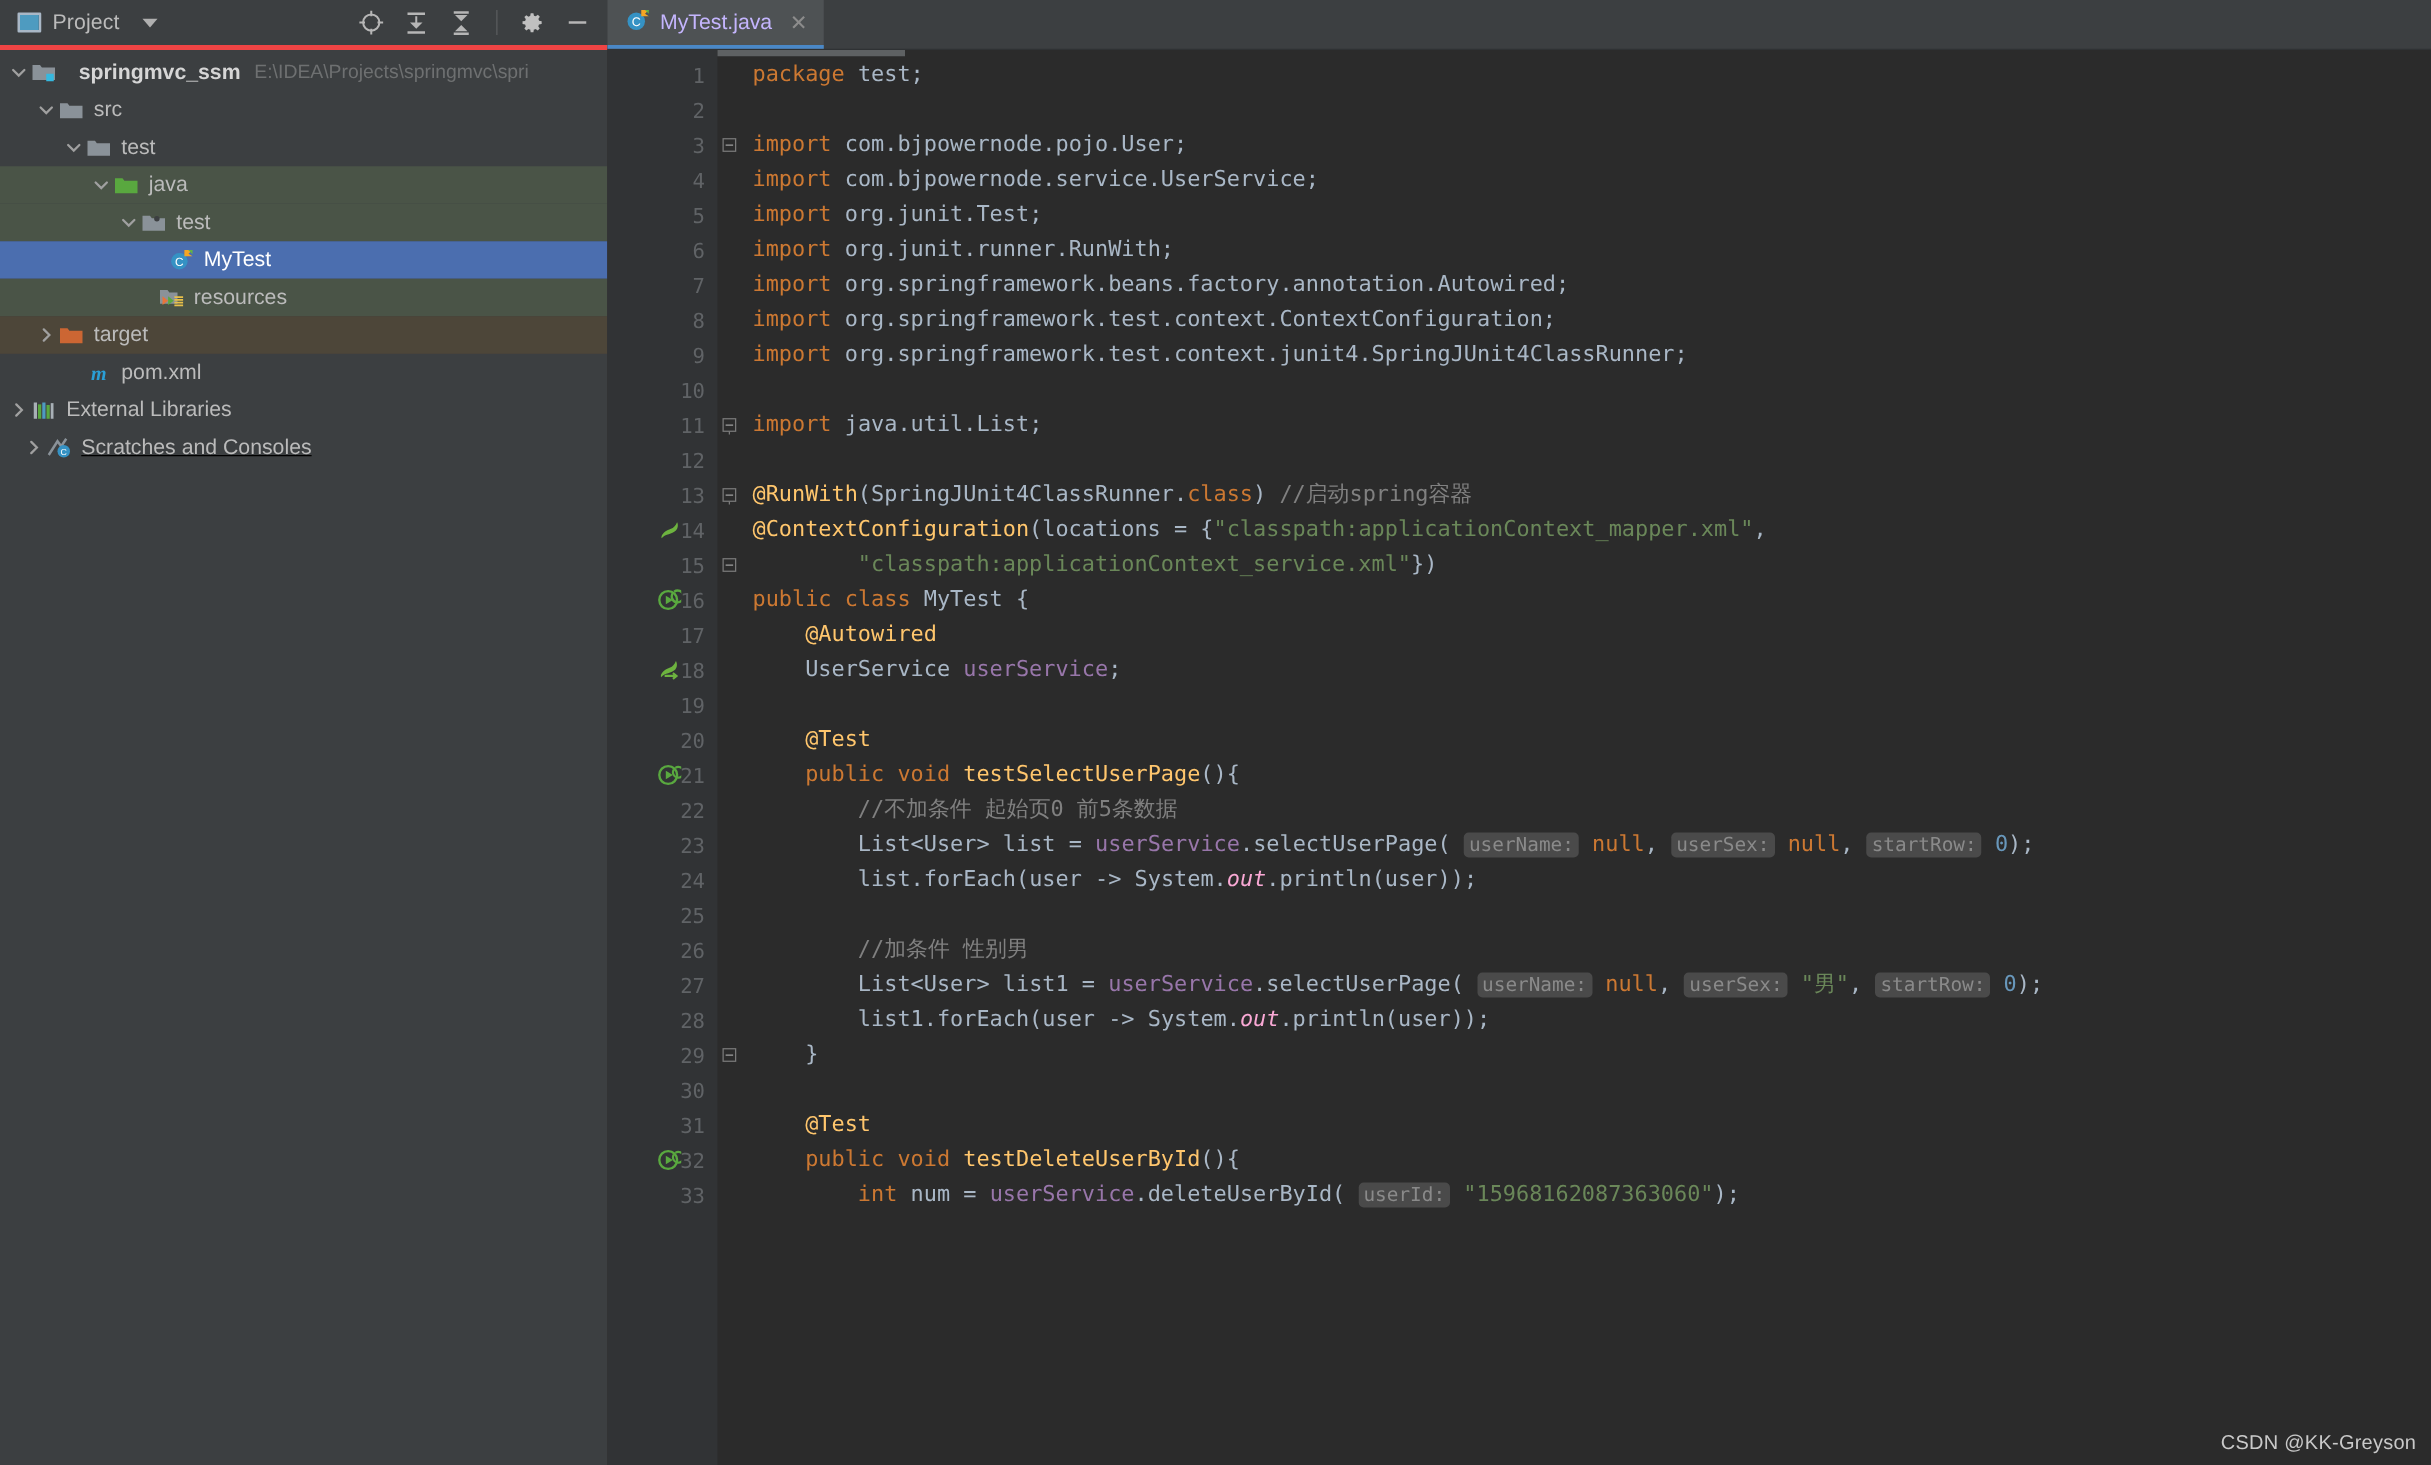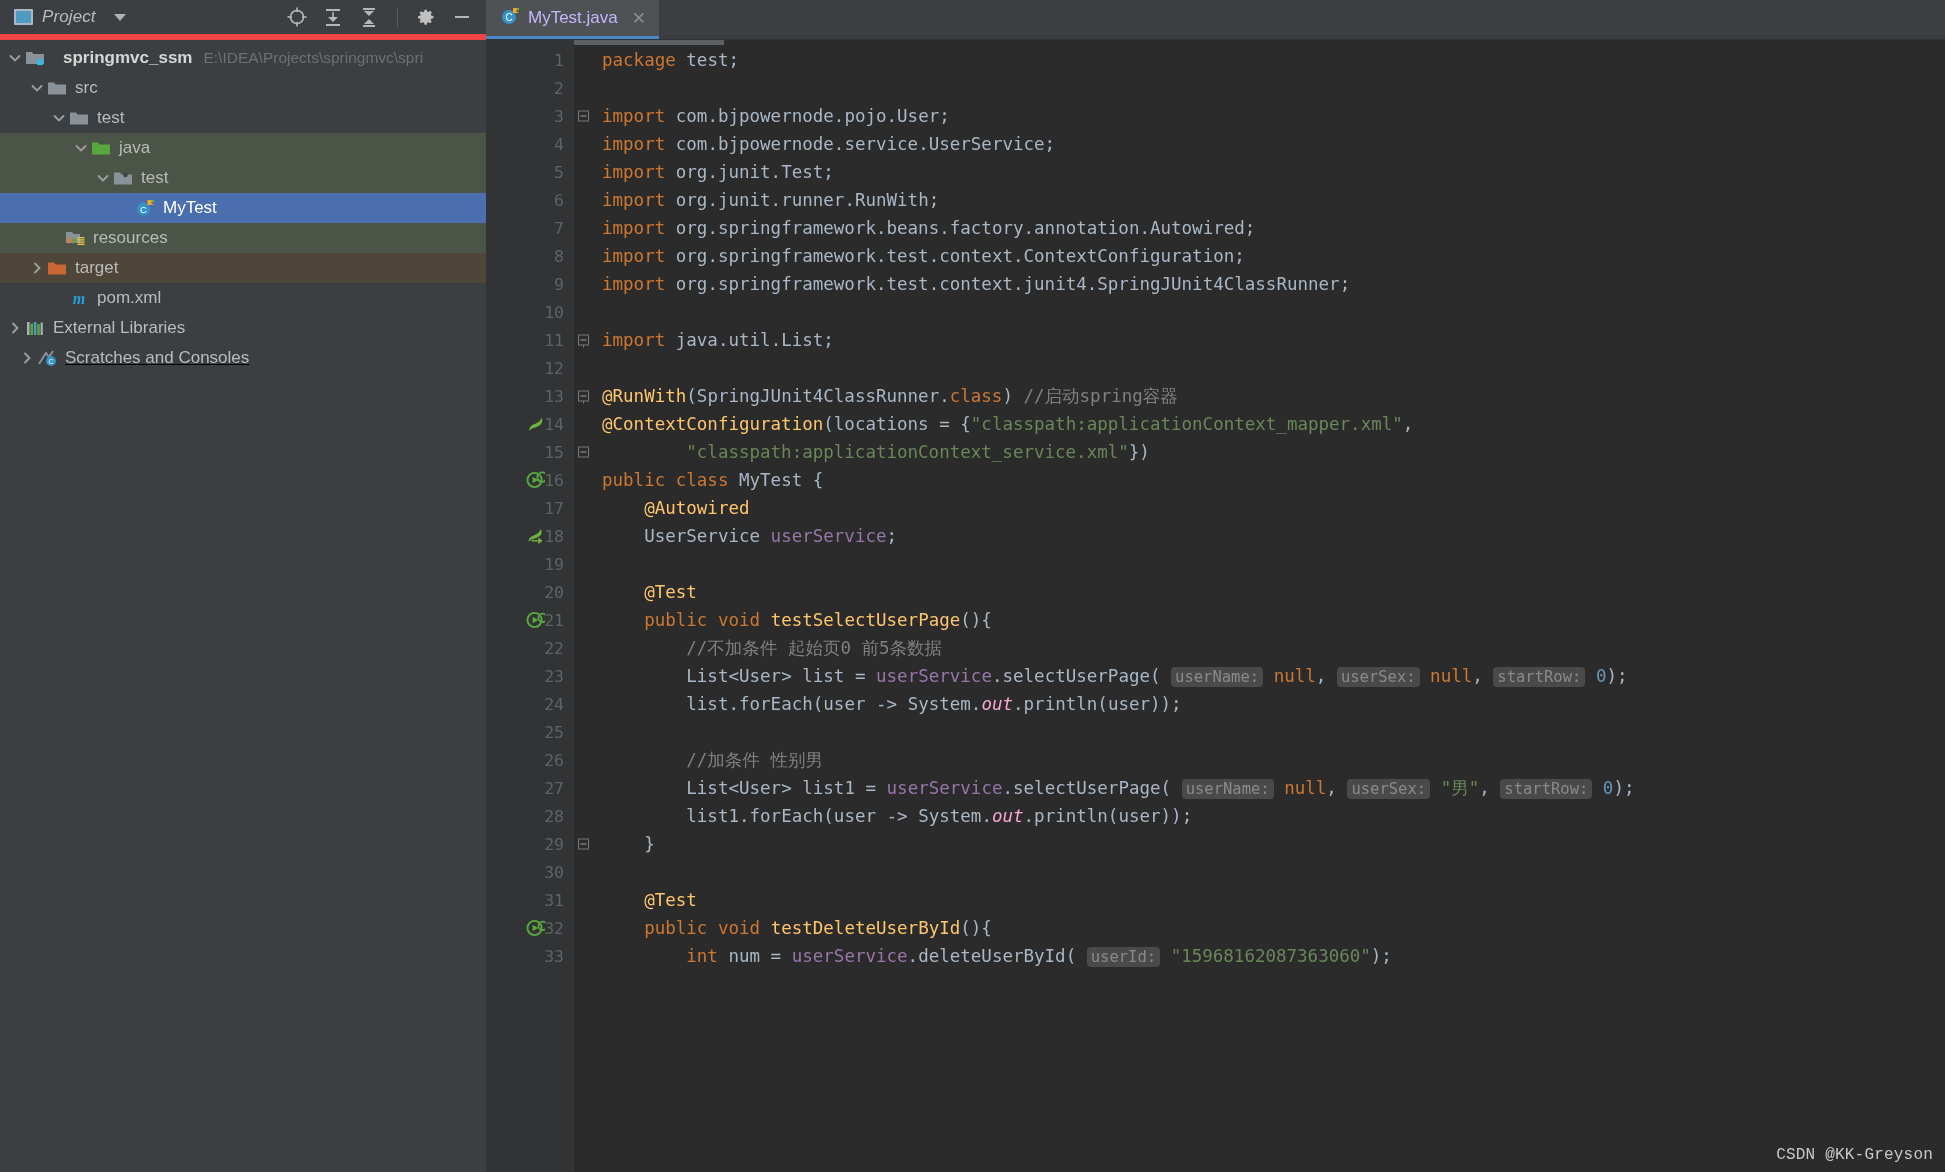--- a/index.html
+++ b/index.html
@@ -13,22 +13,21 @@
 
   
   .topbar { display: flex; height: 40px; flex: 0 0 40px; background: #3c3f41; }
 
   
   .proj-header {
     width: 486px; flex: 0 0 486px;
     display: flex; align-items: center;
     background: #3c3f41;
     padding: 0 8px 0 14px;
-    border-bottom: 6px solid #ef4444;
-    font-style: italic;
+    border-bottom: 4px solid #ef4444;
   }
   .proj-title-wrap { display: flex; align-items: center; gap: 9px; }
   .proj-win-icon {
     width: 19px; height: 16px; border: 2px solid #a9b7c6; border-radius: 1px;
     background: #4a90a4; display: block;
   }
   .proj-win-icon i { display:block; width:100%; height:100%; background:#4e9bc0; }
   .proj-title { color: #bbbbbb; font-size: 17px; letter-spacing: .1px; }
   .caret-down {
     width: 0; height: 0; margin-left: 9px;
@@ -117,21 +116,21 @@
   .stat { color: #f9a8d4; font-style: italic; }  
   .mth  { color: #ffc66d; }          
   .num  { color: #6897bb; }     
   .hint {
     background: #4a4a4a; color: #8a8a8a; border-radius: 4px;
     padding: 1px 4px; font-size: 15.5px;
   }
 
   .watermark {
     position: absolute; right: 12px; bottom: 8px;
-    color: #c9c9c9; font-size: 16px; font-family: Liberation Mono, monospace;
+    color: #c9c9c9; font-size: 16px; font-family: Liberation Sans, sans-serif;
     letter-spacing: .2px; pointer-events: none; text-align: center;
   }
   .top-scroll {
     position: absolute; left: 88px; top: 0; height: 5px; width: 150px; background: #5e6163;
   }
 </style>
 </head>
 <body>
 
 <div id="app">
@@ -279,21 +278,21 @@
           <span class="ic">
             <svg width="20" height="20" viewBox="0 0 20 20">
               <circle cx="8.5" cy="11" r="6.6" fill="#3592c4"></circle>
               <text x="8.5" y="14.6" font-size="9.5" fill="#ffffff" text-anchor="middle" font-family="Liberation Sans, sans-serif">C</text>
               <path d="M12.5 2 L19 2 L15.8 5 L19 7 L12.5 7 Z" fill="#f5a623"></path>
               <path d="M15.6 2 L19 2 L19 5.4 Z" fill="#62b543"></path>
             </svg>
           </span>
           <span class="lbl">MyTest</span>
         </div>
-        <div class="row test-scope" style="padding-left: 46px;">
+        <div class="row test-scope" style="padding-left: 108px;">
           <span class="arrow none"></span>
           <span class="ic">
             <svg width="20" height="20" viewBox="0 0 20 20">
               <path d="M1 4 h6 l1.5 2 H15 v9 H1 Z" fill="#8a9299"></path>
               <path d="M3 9 L7.5 12.5 L3 16 Z" fill="#e8743b"></path>
               <path d="M7.5 9 L12 12.5 L7.5 16 Z" fill="#59a83f"></path>
               <g fill="#e8c04a">
                 <rect x="12.5" y="9" width="7" height="1.4"></rect>
                 <rect x="12.5" y="11.2" width="7" height="1.4"></rect>
                 <rect x="12.5" y="13.4" width="7" height="1.4"></rect>

